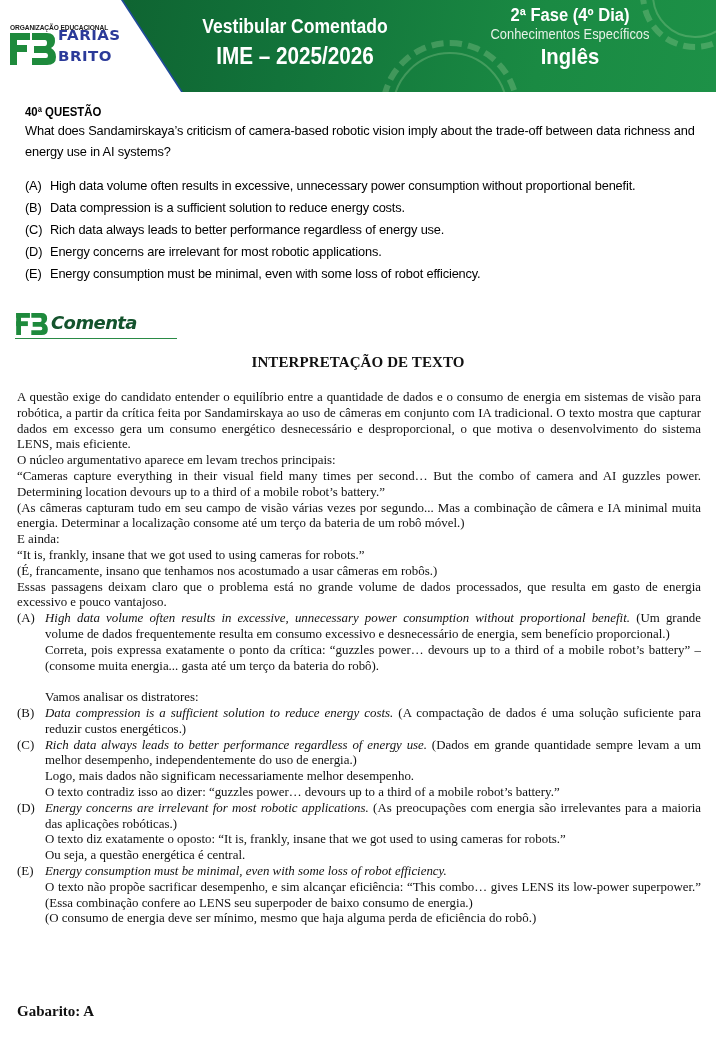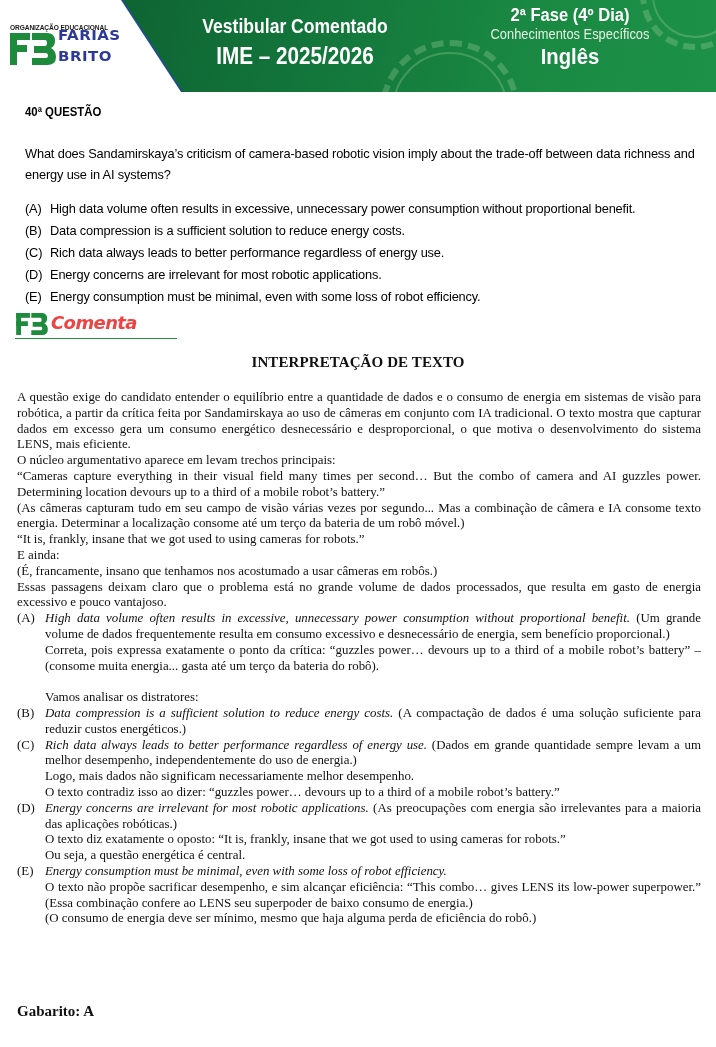--- a/index.html
+++ b/index.html
@@ -39,28 +39,28 @@
     .title-year { font-weight: bold; font-size: 23px; line-height: 32px; margin-top: 2px; transform: scaleX(0.9); }
 
     .title-right { position: absolute; left: 470px; top: 4px; width: 200px; text-align: center; color: #fff; font-family: "Liberation Sans", sans-serif; }
     .phase { font-weight: bold; font-size: 18px; line-height: 22px; transform: scaleX(0.92); }
     .area { font-size: 14px; line-height: 17px; color: #e6f1e6; transform: scaleX(0.92); }
     .subject { font-weight: bold; font-size: 22px; line-height: 28px; transform: scaleX(0.92); }
 
     
     .q-section { position: absolute; left: 25px; top: 104px; width: 670px; font-family: "Liberation Sans", sans-serif; color: #000000; }
     .q-number { font-weight: bold; font-size: 12px; line-height: 16px; transform-origin: left; transform: scaleX(0.95); }
-    .q-stem { margin-top: 23px; font-size: 12.8px; line-height: 21px; letter-spacing: -0.15px; }
+    .q-stem { margin-top: 0; font-size: 12.8px; line-height: 21px; letter-spacing: -0.15px; }
     .q-options { margin-top: 13px; }
     .q-option { font-size: 12.8px; line-height: 22px; letter-spacing: -0.15px; display: flex; }
     .q-letter { width: 25px; flex: none; }
 
     
     .comenta { position: absolute; left: 15px; top: 313px; width: 162px; height: 26px; border-bottom: 1.5px solid #2a8a45; }
-    .comenta-word { position: absolute; left: 36px; top: -1px; font-family: "DejaVu Sans", sans-serif; font-weight: bold; font-style: italic; font-size: 18px; color: #ef4444; letter-spacing: -0.6px; }
+    .comenta-word { position: absolute; left: 36px; top: -1px; font-family: "DejaVu Sans", sans-serif; font-weight: bold; font-style: italic; font-size: 18px; color: #14532d; letter-spacing: -0.6px; }
 
     .section-title { position: absolute; left: 0; top: 354px; width: 716px; text-align: center; font-family: "Liberation Serif", serif; font-weight: bold; font-size: 15px; letter-spacing: 0.1px; }
 
     
     .body { position: absolute; left: 17px; top: 390px; width: 684px; font-family: "Liberation Serif", serif; font-size: 12.9px; line-height: 15.8px; color: #111; }
     .para { text-align: justify; }
     .item { display: flex; }
     .item-letter { width: 28px; flex: none; }
     .item-text { flex: 1; text-align: justify; }
     .it { font-style: italic; }
@@ -141,23 +141,23 @@
   </svg>
   <span class="comenta-word">Comenta</span>
 </div>
 
 <div class="section-title">INTERPRETAÇÃO DE TEXTO</div>
 
 <div class="body">
   <div class="para">A questão exige do candidato entender o equilíbrio entre a quantidade de dados e o consumo de energia em sistemas de visão para robótica, a partir da crítica feita por Sandamirskaya ao uso de câmeras em conjunto com IA tradicional. O texto mostra que capturar dados em excesso gera um consumo energético desnecessário e desproporcional, o que motiva o desenvolvimento do sistema LENS, mais eficiente.</div>
   <div class="para">O núcleo argumentativo aparece em levam trechos principais:</div>
   <div class="para">“Cameras capture everything in their visual field many times per second… But the combo of camera and AI guzzles power. Determining location devours up to a third of a mobile robot’s battery.”</div>
-  <div class="para">(As câmeras capturam tudo em seu campo de visão várias vezes por segundo... Mas a combinação de câmera e IA consome texto energia. Determinar a localização consome até um terço da bateria de um robô móvel.)</div>
+  <div class="para">(As câmeras capturam tudo em seu campo de visão várias vezes por segundo... Mas a combinação de câmera e IA minimal muita energia. Determinar a localização consome até um terço da bateria de um robô móvel.)</div>
+  <div class="para">E ainda:</div>
   <div class="para">“It is, frankly, insane that we got used to using cameras for robots.”</div>
-  <div class="para">E ainda:</div>
   <div class="para">(É, francamente, insano que tenhamos nos acostumado a usar câmeras em robôs.)</div>
   <div class="para">Essas passagens deixam claro que o problema está no grande volume de dados processados, que resulta em gasto de energia excessivo e pouco vantajoso.</div>
 
   <div class="item">
     <span class="item-letter">(A)</span>
     <div class="item-text">
       <div><span class="it">High data volume often results in excessive, unnecessary power consumption without proportional benefit.</span><span> (Um grande volume de dados frequentemente resulta em consumo excessivo e desnecessário de energia, sem benefício proporcional.)</span></div>
       <div>Correta, pois expressa exatamente o ponto da crítica: “guzzles power… devours up to a third of a mobile robot’s battery” – (consome muita energia... gasta até um terço da bateria do robô).</div>
     </div>
   </div>

